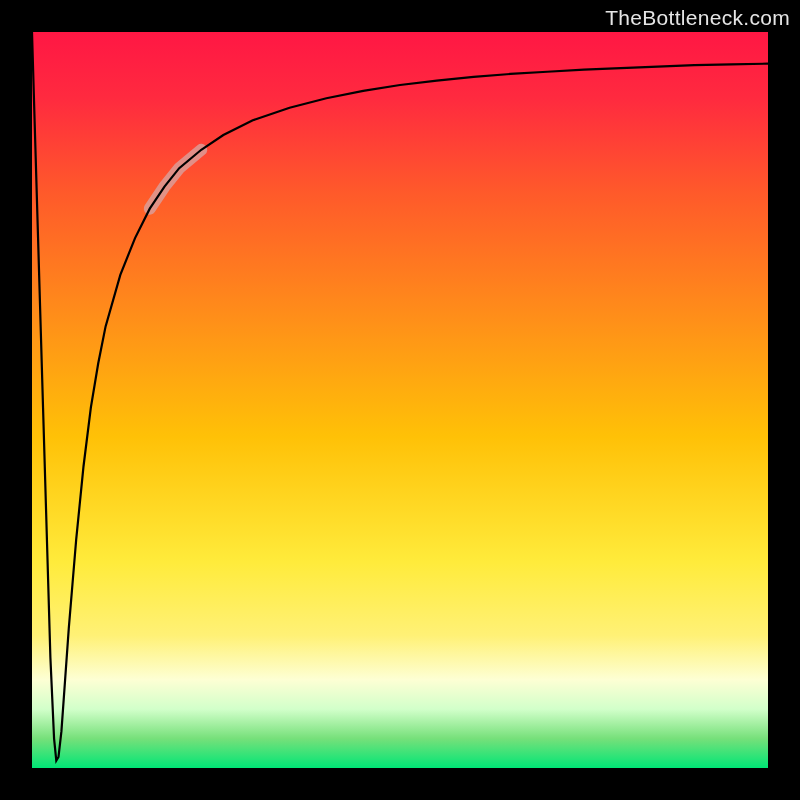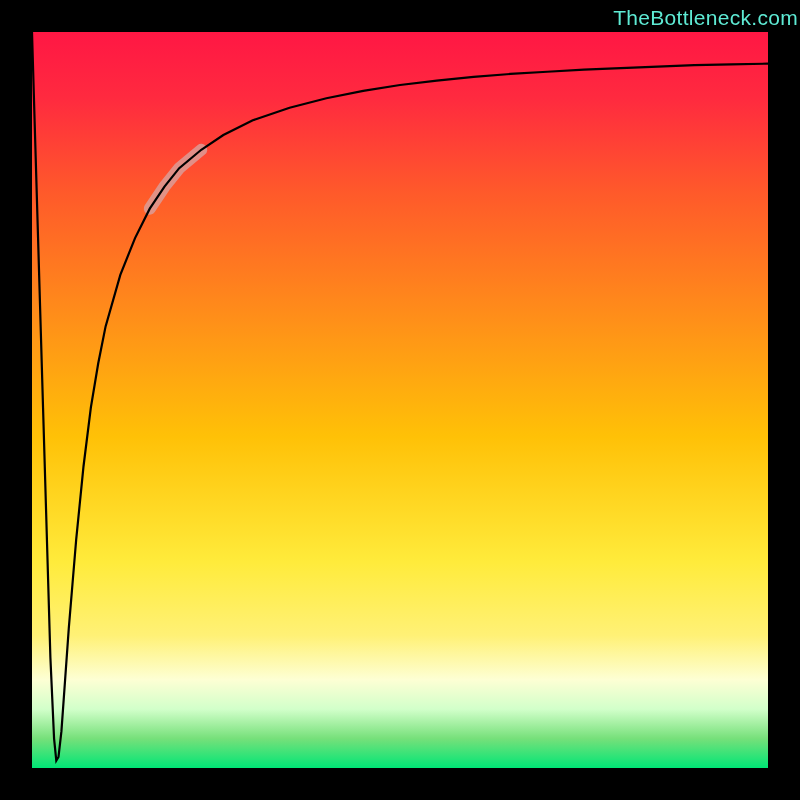--- a/index.html
+++ b/index.html
@@ -25,23 +25,23 @@
       position: absolute;
       top: 32px;
       left: 32px;
       width: 736px;
       height: 736px;
       overflow: hidden;
     }
     .watermark {
       position: absolute;
       top: 6px;
-      right: 2px;
+      right: 10px;
       font-size: 21px;
-      color: #5eead4;
+      color: #e5e5e5;
       font-weight: normal;
       letter-spacing: 0.3px;
       z-index: 10;
     }
     .gradient-bg {
       position: absolute;
       top: 0;
       left: 0;
       width: 100%;
       height: 100%;

